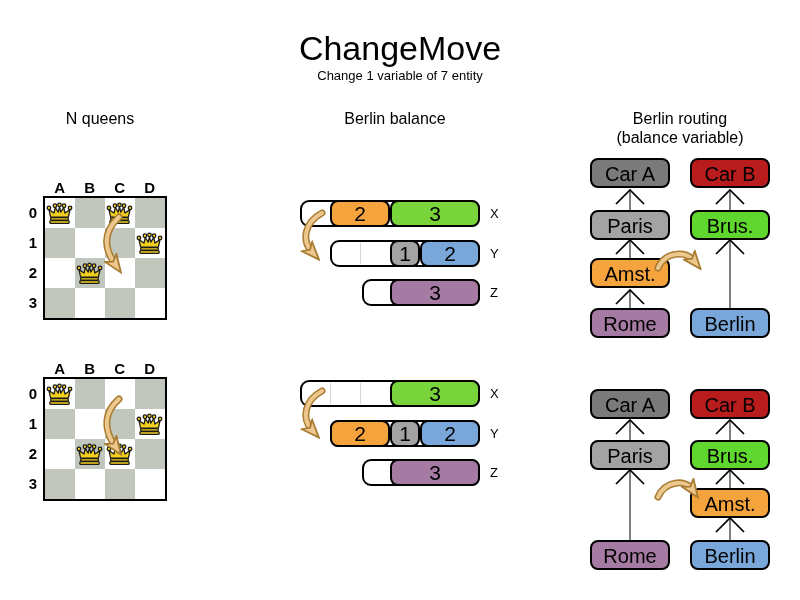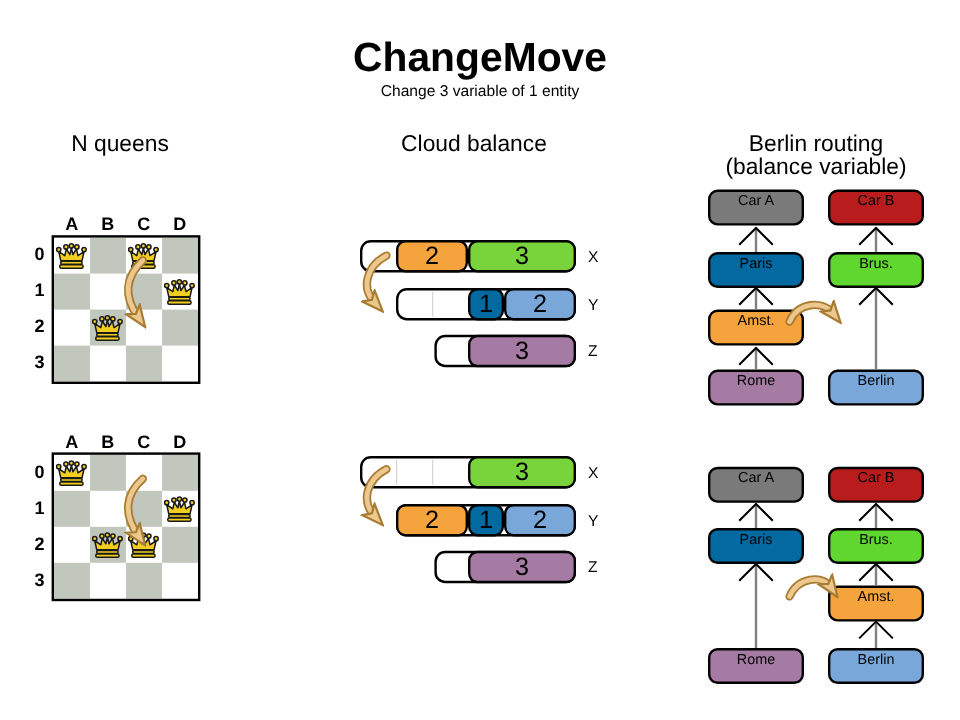--- a/index.html
+++ b/index.html
@@ -1,45 +1,45 @@
 <!DOCTYPE html>
 <html><head>
 <meta charset="utf-8">
 <style>
   html,body{margin:0;padding:0;background:#fff;}
   #stage{position:relative;width:800px;height:600px;background:#fff;overflow:hidden;
          font-family:"Liberation Sans",sans-serif;color:#000;}
   .abs{position:absolute;}
 
   
-  #main-title{left:0;top:30px;width:800px;text-align:center;font-size:34px;line-height:1.1;font-weight:bold;}
+  #main-title{left:0;top:30px;width:800px;text-align:center;font-size:34px;line-height:1.1;}
   #main-subtitle{left:0;top:68px;width:800px;text-align:center;font-size:13px;}
 
-  .section-title{font-size:19px;text-align:center;}
+  .section-title{font-size:16px;text-align:center;}
 
   
   .board{width:124px;height:124px;border:2px solid #000;box-sizing:border-box;
          background-image:conic-gradient(#c2c7be 0 25%, #fff 0 50%, #c2c7be 0 75%, #fff 0);
          background-size:60px 60px;}
   .col-head{width:30px;text-align:center;font-size:15px;font-weight:bold;letter-spacing:.5px;}
   .row-head{width:18px;text-align:center;font-size:15px;font-weight:bold;}
   .queen{width:27px;height:24px;}
 
   
   .tray{height:27px;background:#fff;border:2px solid #000;border-radius:9px;box-sizing:border-box;}
   .unitline{position:absolute;top:1px;width:1px;height:21px;background:#d4d4d4;}
   .blk{height:27px;border:2px solid #000;border-radius:8px;box-sizing:border-box;
        display:flex;align-items:center;justify-content:center;font-size:21px;}
   .axis-label{font-size:13px;}
 
   
   .vbox{width:80px;height:30px;border:2px solid #000;border-radius:8px;box-sizing:border-box;
-        display:flex;align-items:flex-start;justify-content:center;font-size:12px;}
-
-  .c-orange{background:#f5a33c;} .c-green{background:#79d43b;} .c-yellow{background:#0369a1;}
+        display:flex;align-items:flex-end;justify-content:center;font-size:20px;}
+
+  .c-orange{background:#f5a33c;} .c-green{background:#79d43b;} .c-yellow{background:#a3a3a3;}
   .c-blue{background:#7aa7d9;}  .c-purple{background:#a67ba3;}
   .v-dark{background:#7a7a7a;}  .v-light{background:#b91c1c;} .v-green{background:#5fd72e;}
 
   #overlay{left:0;top:0;pointer-events:none;}
   .chain-line{stroke:#808080;stroke-width:2;}
   .chain-head{fill:none;stroke:#000;stroke-width:1.7;}
   .tan-under{fill:none;stroke:#a97c33;stroke-width:7;stroke-linecap:round;}
   .tan-over{fill:none;stroke:#edc88e;stroke-width:4;stroke-linecap:round;}
 </style>
 </head>
@@ -61,24 +61,24 @@
           <rect x="4.5" y="23" width="23" height="3.4" rx="1.5"></rect>
         </g>
       </symbol>
       <marker id="tanhead" markerUnits="userSpaceOnUse" markerWidth="20" markerHeight="20" refX="5" refY="5" orient="auto" viewBox="0 0 12 10">
         <path d="M0.5,0.8 L11.2,5 L0.5,9.2 L3.2,5 Z" fill="#edc88e" stroke="#a97c33" stroke-width="1.1"></path>
       </marker>
     </defs>
   </svg>
 
   <div class="abs" id="main-title">ChangeMove</div>
-  <div class="abs" id="main-subtitle">Change 3 variable of 1 entity</div>
+  <div class="abs" id="main-subtitle">Change 1 variable of 7 entity</div>
 
   <div class="abs section-title" style="left:30px;top:110px;width:140px;">N queens</div>
-  <div class="abs section-title" style="left:315px;top:110px;width:160px;">Cloud balance</div>
+  <div class="abs section-title" style="left:315px;top:110px;width:160px;">Berlin balance</div>
   <div class="abs section-title" style="left:600px;top:110px;width:160px;">Berlin routing</div>
   <div class="abs section-title" style="left:600px;top:129px;width:160px;">(balance variable)</div>
 
   <div class="abs col-head" style="left:45px;top:179px;">A</div>
   <div class="abs col-head" style="left:75px;top:179px;">B</div>
   <div class="abs col-head" style="left:105px;top:179px;">C</div>
   <div class="abs col-head" style="left:135px;top:179px;">D</div>
   <div class="abs row-head" style="left:24px;top:204px;">0</div>
   <div class="abs row-head" style="left:24px;top:234px;">1</div>
   <div class="abs row-head" style="left:24px;top:264px;">2</div>

